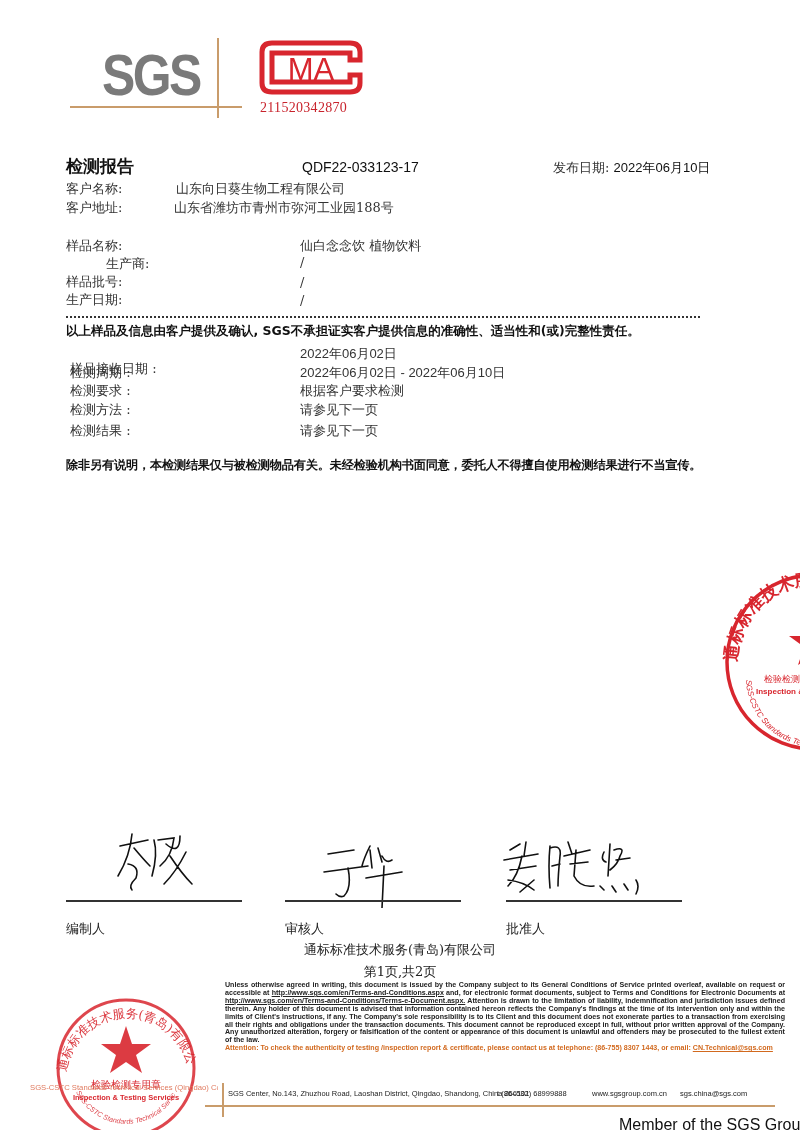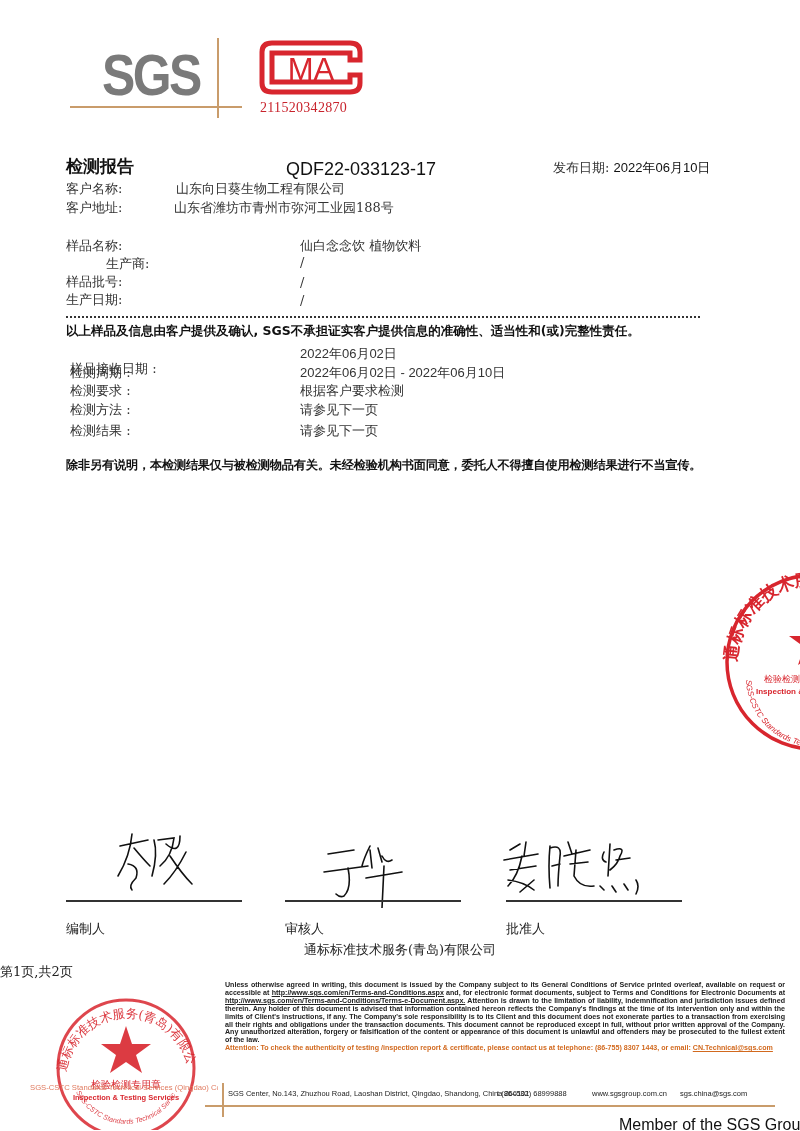--- a/index.html
+++ b/index.html
@@ -52,22 +52,22 @@
       font-size: 14px; color: #c8232c; letter-spacing: 0.3px;
     }
 
     
     .title {
       left: 66px; top: 155px;
       font-family: "DejaVu Sans", sans-serif; font-weight: bold;
       font-size: 17px; color: #111;
     }
     .report-no {
-      left: 286px; top: 159px;
-      font-family: "Liberation Sans", sans-serif; font-size: 18px; color: #111;
+      left: 302px; top: 159px;
+      font-family: "Liberation Sans", sans-serif; font-size: 14px; color: #111;
     }
     .issue-date {
       left: 553px; top: 159px;
       font-size: 13px; color: #222;
     }
     .issue-date .lbl { color: #333; }
     .issue-date .val { font-family: "Liberation Sans", sans-serif; color: #111; }
 
     .row { font-size: 13px; color: #333; white-space: nowrap; }
 
@@ -94,21 +94,21 @@
 
     
     .sig-line { height: 2px; background: #333; top: 900px; }
     .sig-label { top: 920px; font-size: 13px; color: #222; }
     .sig-svg { top: 826px; }
 
     .company-center {
       left: 0; width: 800px; top: 941px; text-align: center; font-size: 13px; color: #222;
     }
     .page-num {
-      left: 0; width: 800px; top: 963px; font-size: 13px; color: #222;
+      left: 0; width: 800px; top: 963px; text-align: center; font-size: 13px; color: #222;
     }
 
     
     .legal {
       left: 225px; top: 982px; width: 560px;
       font-family: "Liberation Sans", sans-serif; font-weight: bold;
       font-size: 7.1px; line-height: 7.9px; color: #222; text-align: justify;
     }
     .legal u { text-decoration: underline; }
     .legal .attn { color: #d2691e; }

